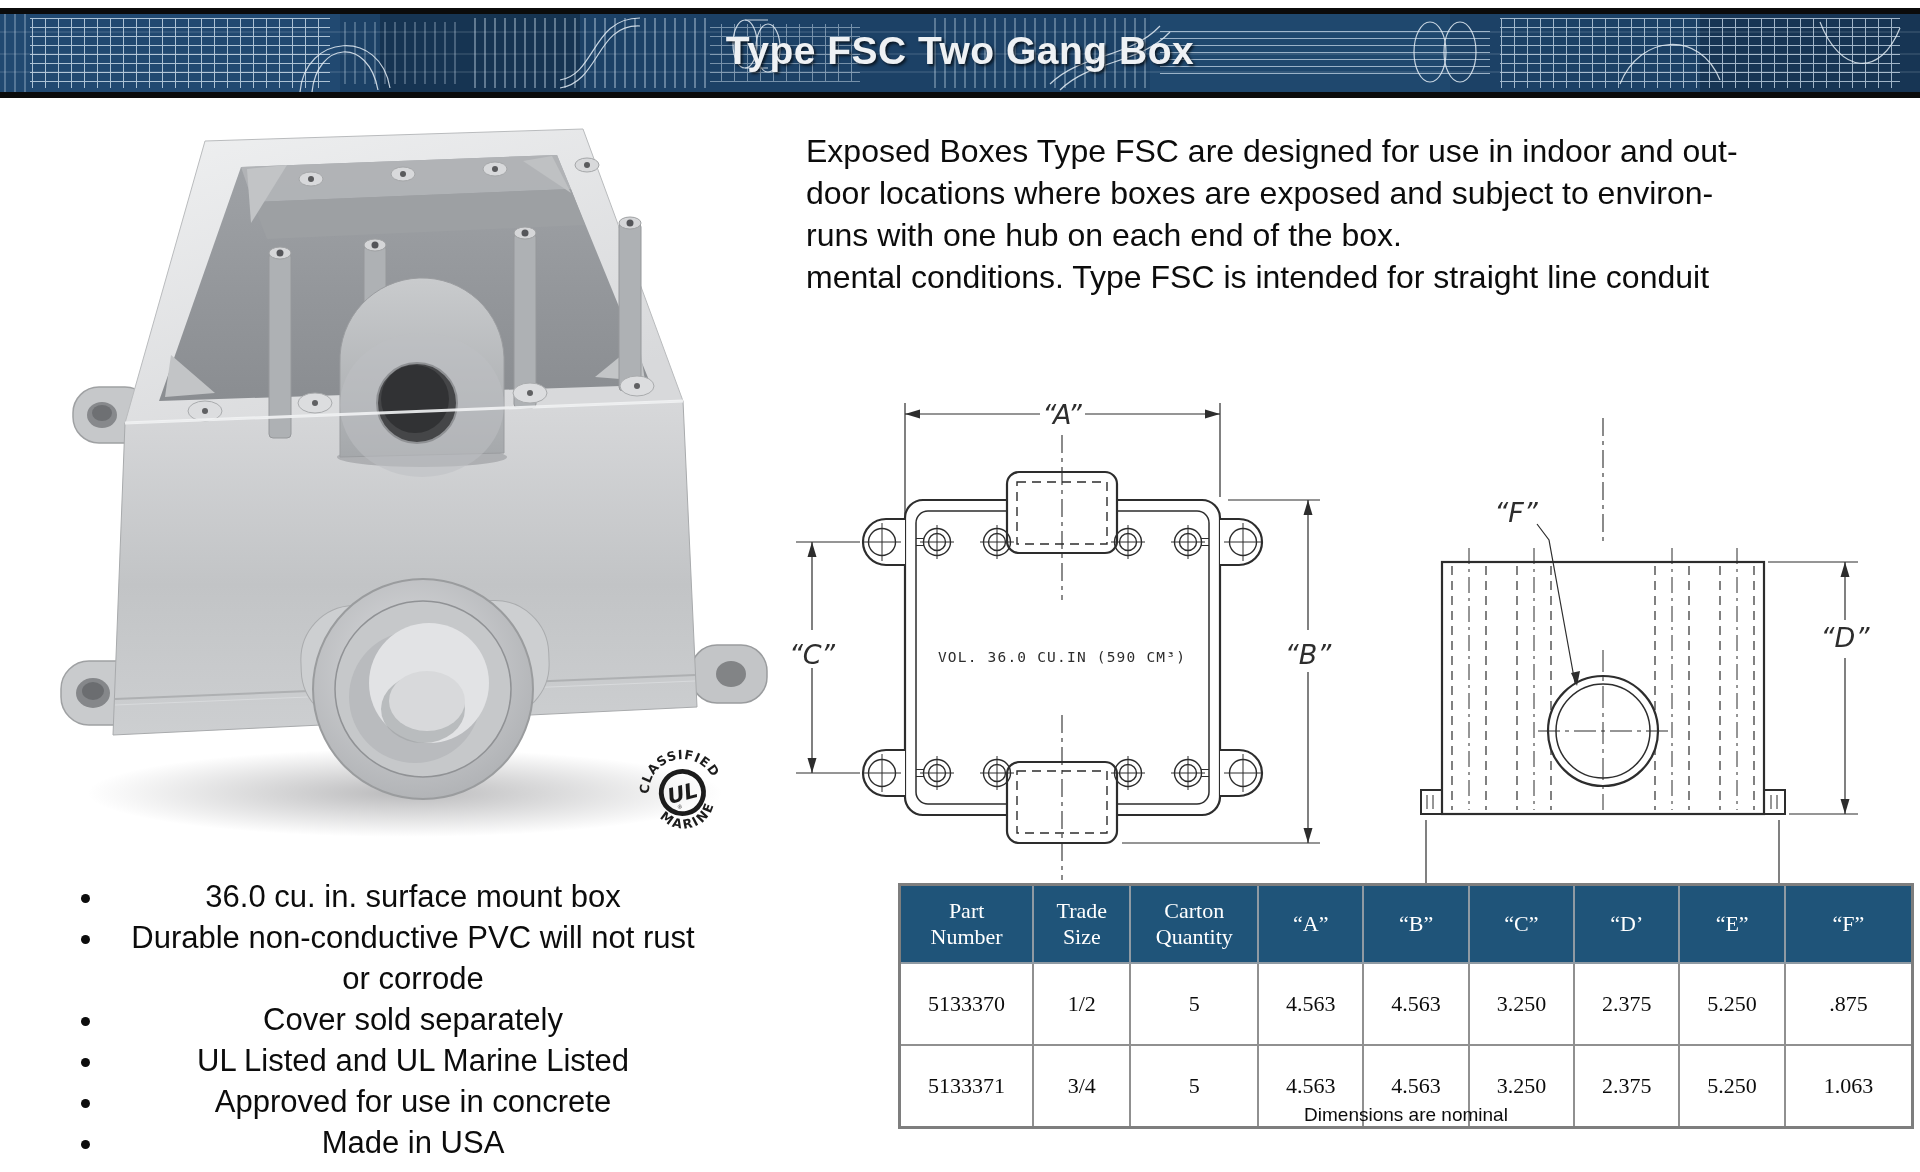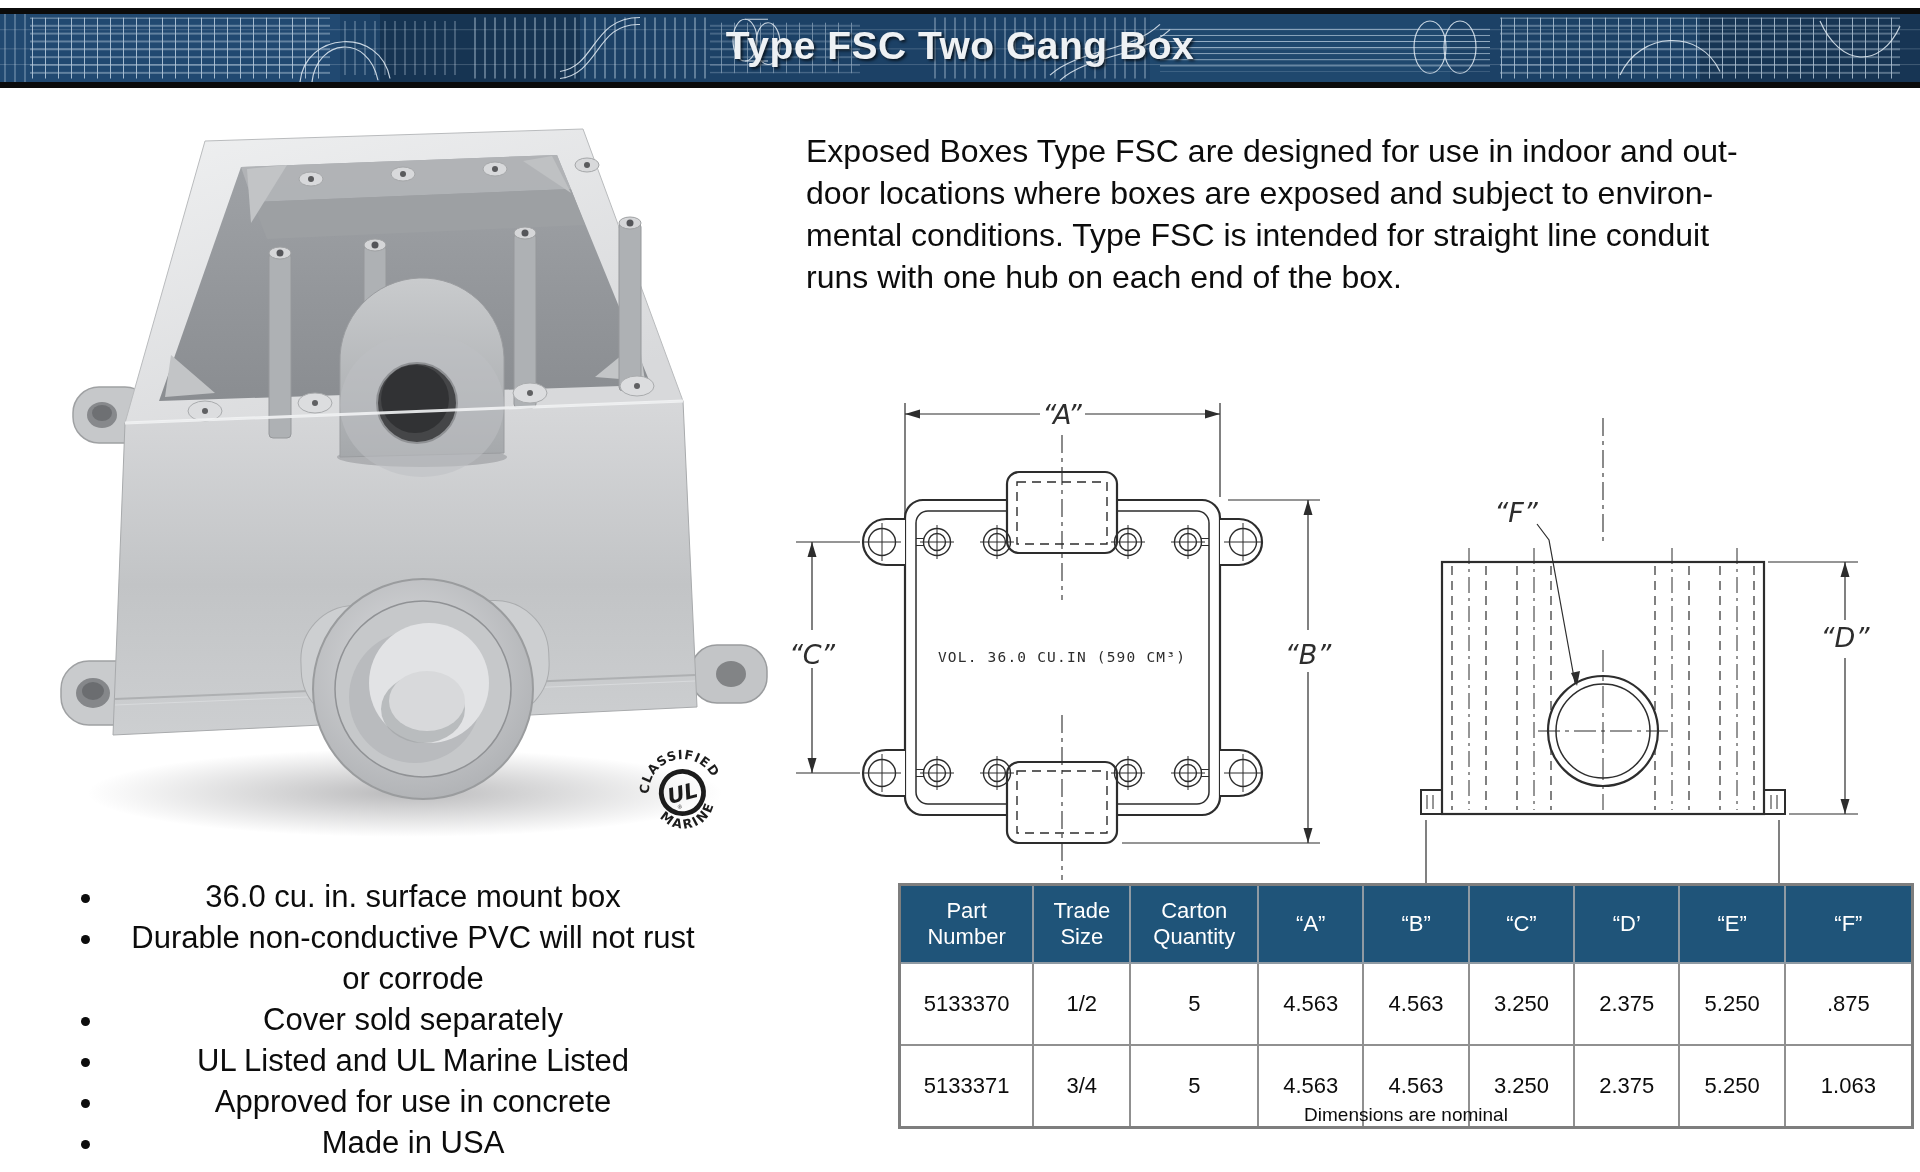--- a/index.html
+++ b/index.html
@@ -1,20 +1,20 @@
 <!DOCTYPE html>
 <html><head>
 <meta charset="utf-8">
 <style>
   html,body{margin:0;padding:0;background:#ffffff;width:1920px;height:1172px;overflow:hidden;
             font-family:"Liberation Sans", sans-serif;color:#111;}
   .page{position:relative;width:1920px;height:1172px;background:#fff;}
 
   
-  .banner{position:absolute;left:0;top:8px;width:1920px;height:80px;background:#1c4166;
+  .banner{position:absolute;left:0;top:8px;width:1920px;height:90px;background:#1c4166;
           border-top:6px solid #0b0b0b;border-bottom:6px solid #0b0b0b;box-sizing:border-box;}
   .banner svg{position:absolute;left:0;top:0;width:100%;height:100%;}
   .banner-title{position:absolute;left:0;right:0;top:50%;transform:translateY(-54%);
                 text-align:center;color:#eef1f4;font-size:39px;font-weight:bold;
                 letter-spacing:.5px;text-shadow:2px 2px 3px rgba(0,0,0,.65);}
 
   
   .description{position:absolute;left:806px;top:130px;width:1110px;font-size:32px;
                line-height:42px;color:#0c0c0c;}
 
@@ -27,21 +27,21 @@
   .side-view{position:absolute;left:1390px;top:400px;width:530px;height:560px;}
   .cad-dim{font-family:"DejaVu Sans", sans-serif;font-style:italic;font-size:27px;fill:#2d2d2d;}
   .cad-small{font-family:"DejaVu Sans Mono", monospace;font-size:14.5px;letter-spacing:1.2px;fill:#2d2d2d;}
 
   
   .features{position:absolute;left:60px;top:876px;width:660px;text-align:center;}
   .features ul{margin:0;padding:0 0 0 46px;list-style:disc;}
   .features li{font-size:31px;line-height:41px;white-space:pre-line;color:#0c0c0c;}
 
   
-  .spec-table-wrap{position:absolute;left:898px;top:883px;width:1016px;}
+  .spec-table-wrap{position:absolute;left:898px;top:883px;width:1016px;font-family:Liberation Serif, serif;}
   table.spec{border-collapse:collapse;width:100%;border:3px solid #7e7e7e;background:#fff;}
   table.spec th{background:#1f5479;color:#fff;font-weight:normal;font-size:22px;line-height:26px;
                 white-space:pre-line;border:2px solid #8f9aa3;height:72px;padding:2px 4px;}
   table.spec td{font-size:22px;text-align:center;border:2px solid #909090;height:44px;padding:18px 4px;color:#0c0c0c;}
   .dims-note{position:absolute;left:898px;top:1104px;width:1016px;text-align:center;font-size:19px;color:#0c0c0c;}
 </style>
 </head>
 <body>
 
 <div class="page">
@@ -88,22 +88,22 @@
         <path d="M1620,70 C1640,20 1700,16 1720,66"></path>
         <path d="M1820,8 C1840,60 1880,64 1900,14"></path>
       </g>
     </svg>
     <div class="banner-title">Type FSC Two Gang Box</div>
   </div>
 
   <div class="description">
     <div>Exposed Boxes Type FSC are designed for use in indoor and out-</div>
     <div>door locations where boxes are exposed and subject to environ-</div>
+    <div>runs with one hub on each end of the box.</div>
     <div>mental conditions. Type FSC is intended for straight line conduit</div>
-    <div>runs with one hub on each end of the box.</div>
   </div>
 
   <div class="photo">
     <svg viewBox="0 0 730 780">
       <defs>
         <radialGradient id="shGrad" cx="50%" cy="50%" r="50%">
           <stop offset="0%" stop-color="rgba(40,40,45,.32)"></stop>
             <stop offset="100%" stop-color="rgba(40,40,45,0)"></stop>
         </radialGradient>
         <linearGradient id="frontGrad" x1="0" y1="0" x2="0" y2="1">

